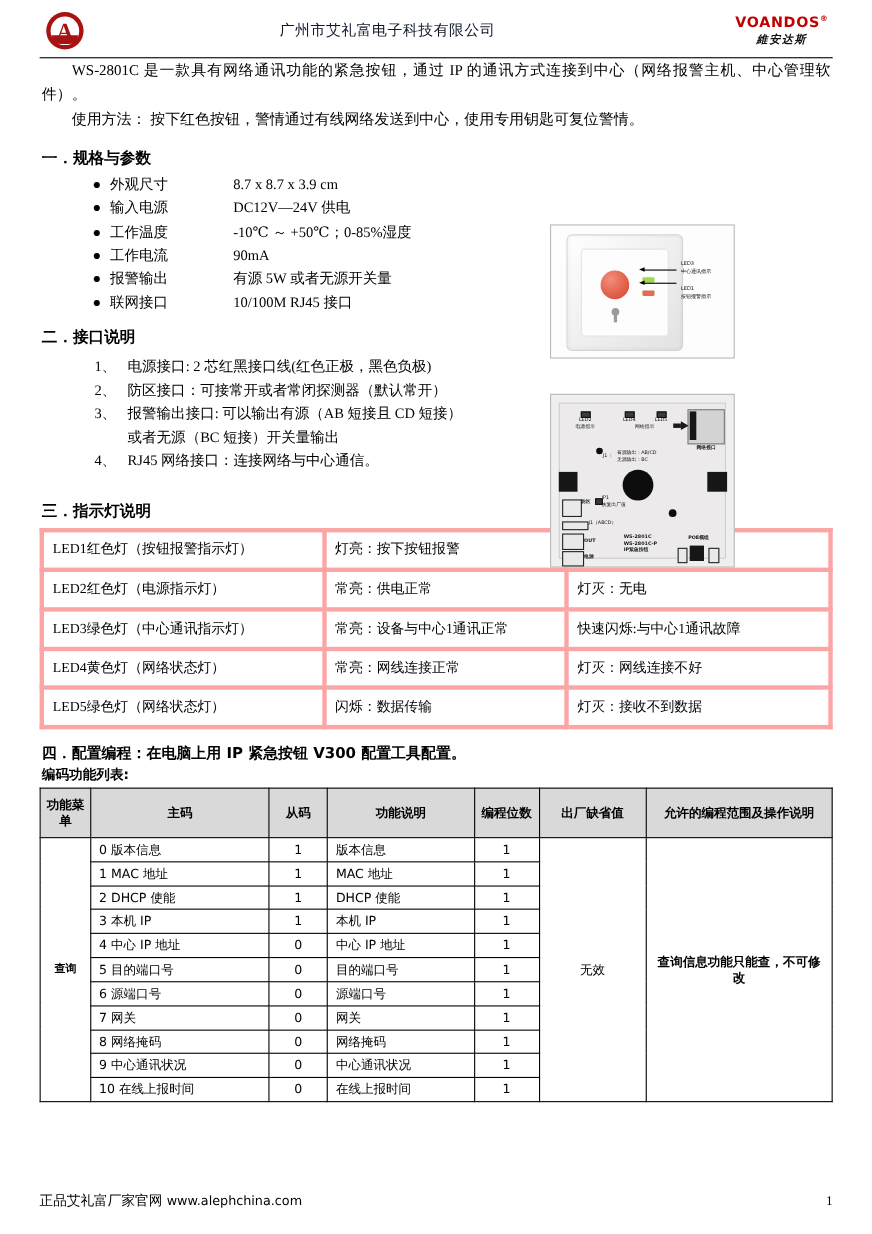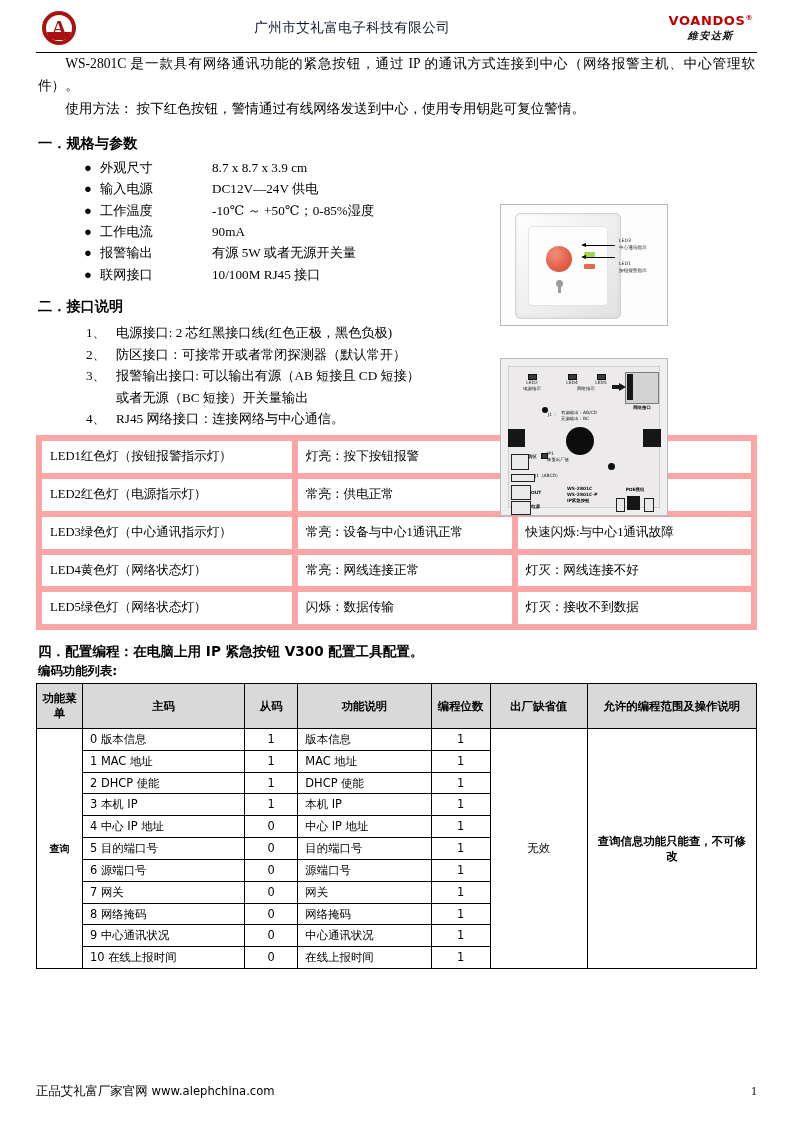--- a/index.html
+++ b/index.html
@@ -328,21 +328,21 @@
 
   
   table.led-table {
     width: 100%;
     border-collapse: collapse;
     font-size: 12.6px;
     margin-top: 6px;
     table-layout: fixed;
   }
   table.led-table td {
-    border: 6px solid #fca5a5;
+    border: 4px solid #fca5a5;
     padding: 8px 8px;
     vertical-align: middle;
     line-height: 1.25;
   }
   table.led-table td.c1 { width: 36%; }
   table.led-table td.c2 { width: 30.5%; }
   table.led-table td.c3 { width: 33.5%; }
 
   
   .cfg-head {
@@ -578,20 +578,21 @@
       <div class="lbl b" style="left:58px; top:125px; width:42px; text-align:left;">WS-2801C-P</div>
       <div class="lbl b" style="left:58px; top:131px; width:38px; text-align:left;">IP紧急按钮</div>
 
       <div class="lbl b" style="left:108px; top:120px; width:36px;">POE模组</div>
       <div class="hdr" style="left:107px; top:131px; width:7px; height:12px;"></div>
       <div class="blk" style="left:118px; top:129px; width:13px; height:14px;"></div>
       <div class="hdr" style="left:135px; top:131px; width:8px; height:12px;"></div>
     </div>
   </div>
 
+  <div class="sec-head tight" style="margin-top:26px;">三．指示灯说明</div>
   <table class="led-table">
     <tbody>
       <tr>
         <td class="c1">LED1红色灯（按钮报警指示灯）</td>
         <td class="c2">灯亮：按下按钮报警</td>
         <td class="c3">灯灭：按钮未报警</td>
       </tr>
       <tr>
         <td class="c1">LED2红色灯（电源指示灯）</td>
         <td class="c2">常亮：供电正常</td>

